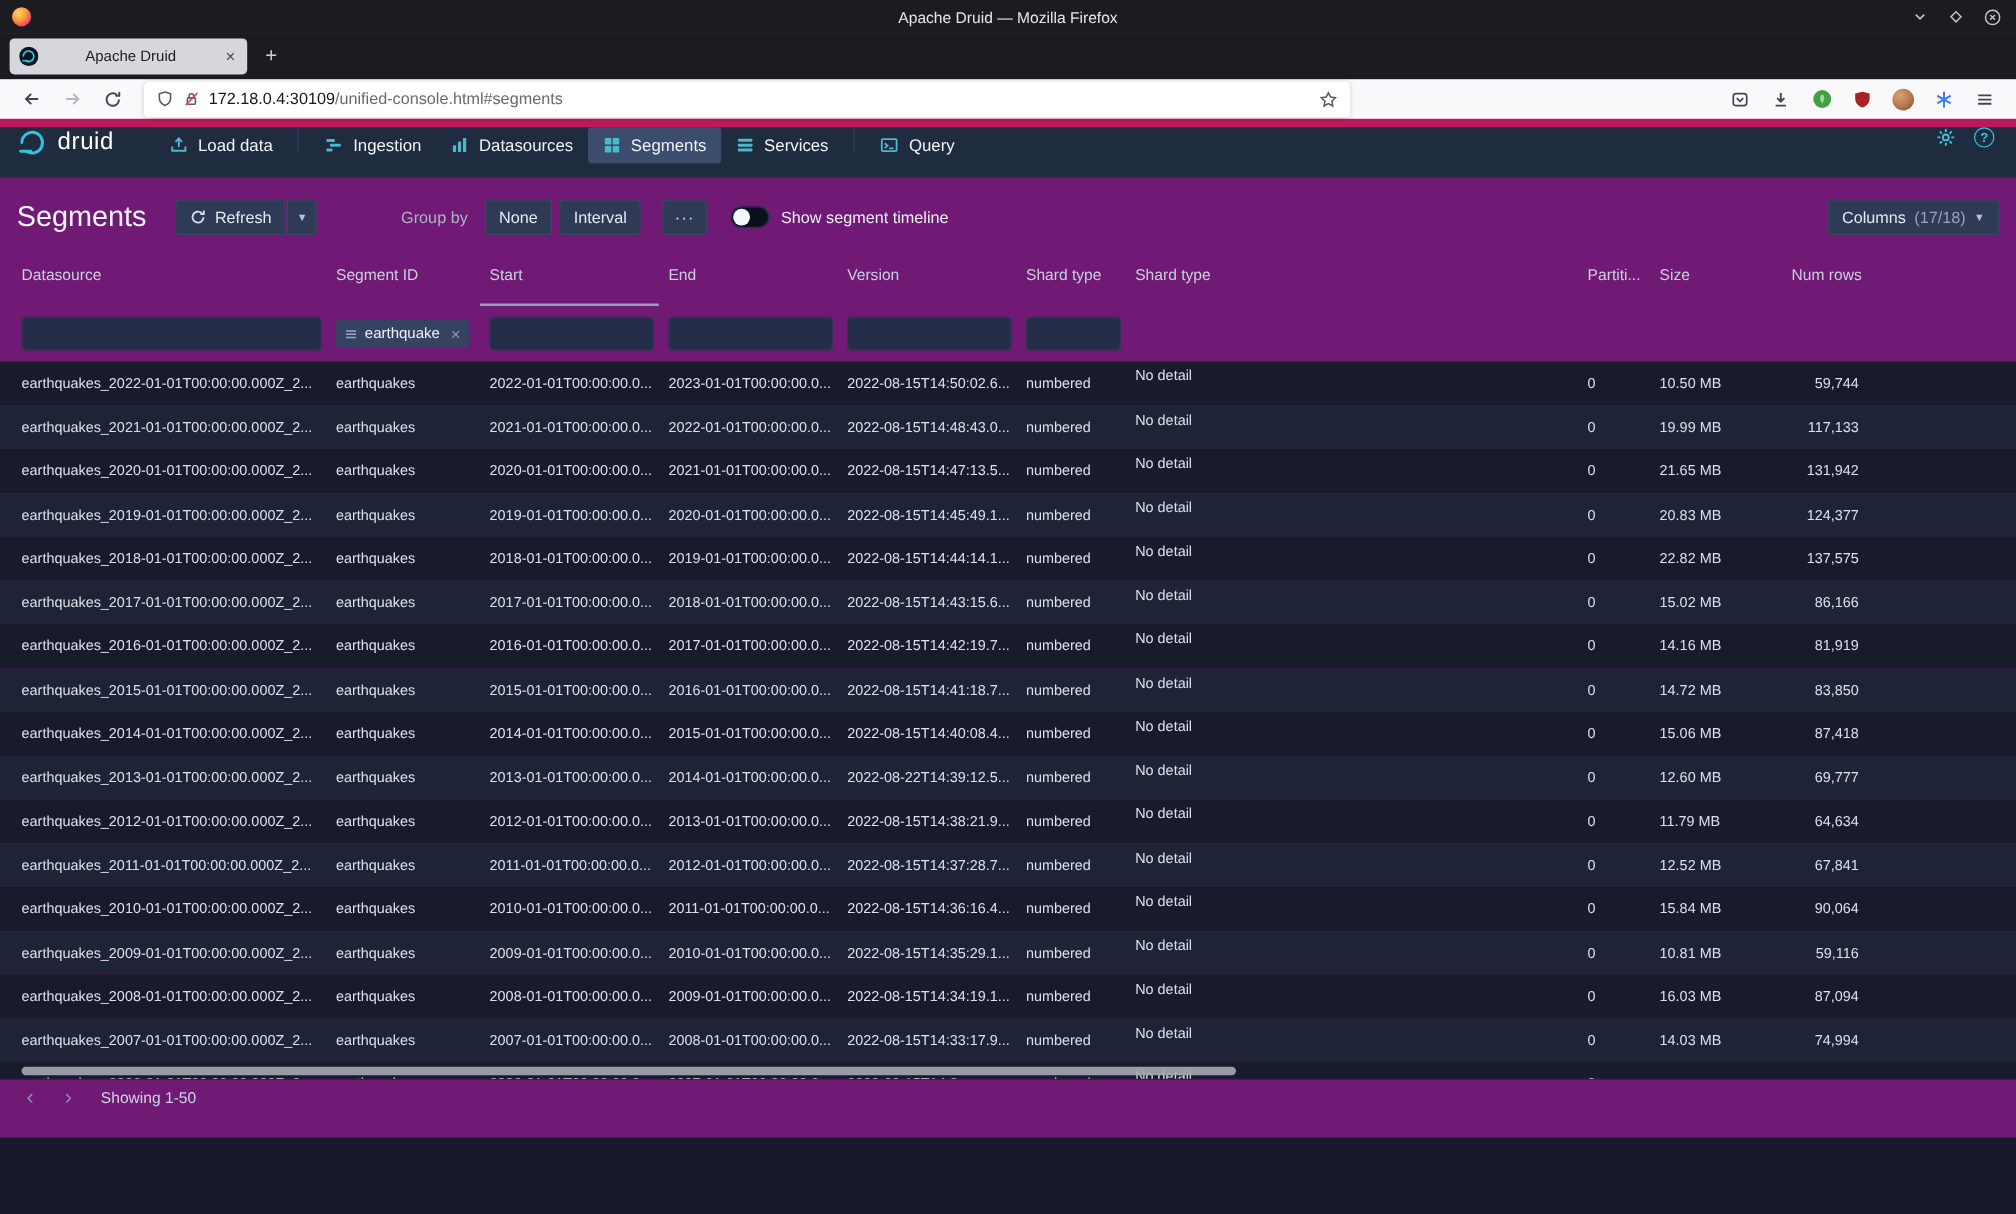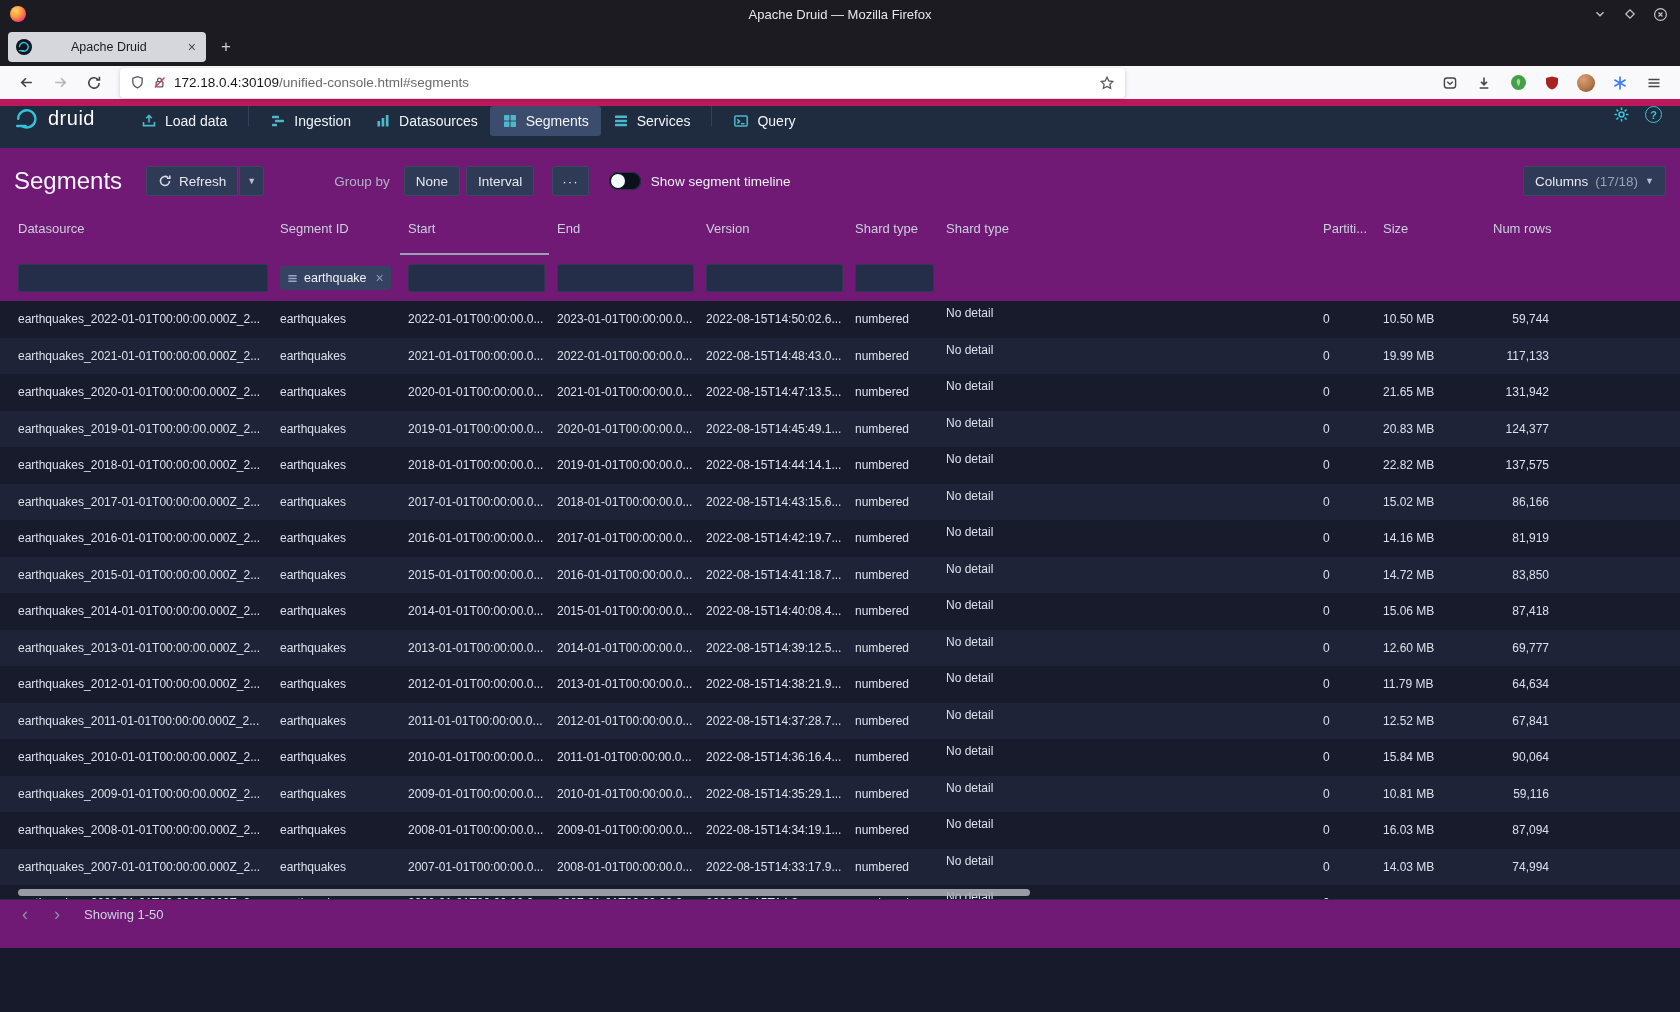--- a/index.html
+++ b/index.html
@@ -490,21 +490,21 @@
     <div class="td">15.06 MB</div>
     <div class="td num">87,418</div>
     <div class="td"></div>
   </div>
 
   <div class="grid-row tr">
     <div class="td">earthquakes_2013-01-01T00:00:00.000Z_2...</div>
     <div class="td">earthquakes</div>
     <div class="td">2013-01-01T00:00:00.0...</div>
     <div class="td">2014-01-01T00:00:00.0...</div>
-    <div class="td">2022-08-15T14:39:12.5...</div>
+    <div class="td">2022-08-22T14:39:12.5...</div>
     <div class="td">numbered</div>
     <div class="td spec">No detail</div>
     <div class="td">0</div>
     <div class="td">12.60 MB</div>
     <div class="td num">69,777</div>
     <div class="td"></div>
   </div>
 
   <div class="grid-row tr">
     <div class="td">earthquakes_2012-01-01T00:00:00.000Z_2...</div>

